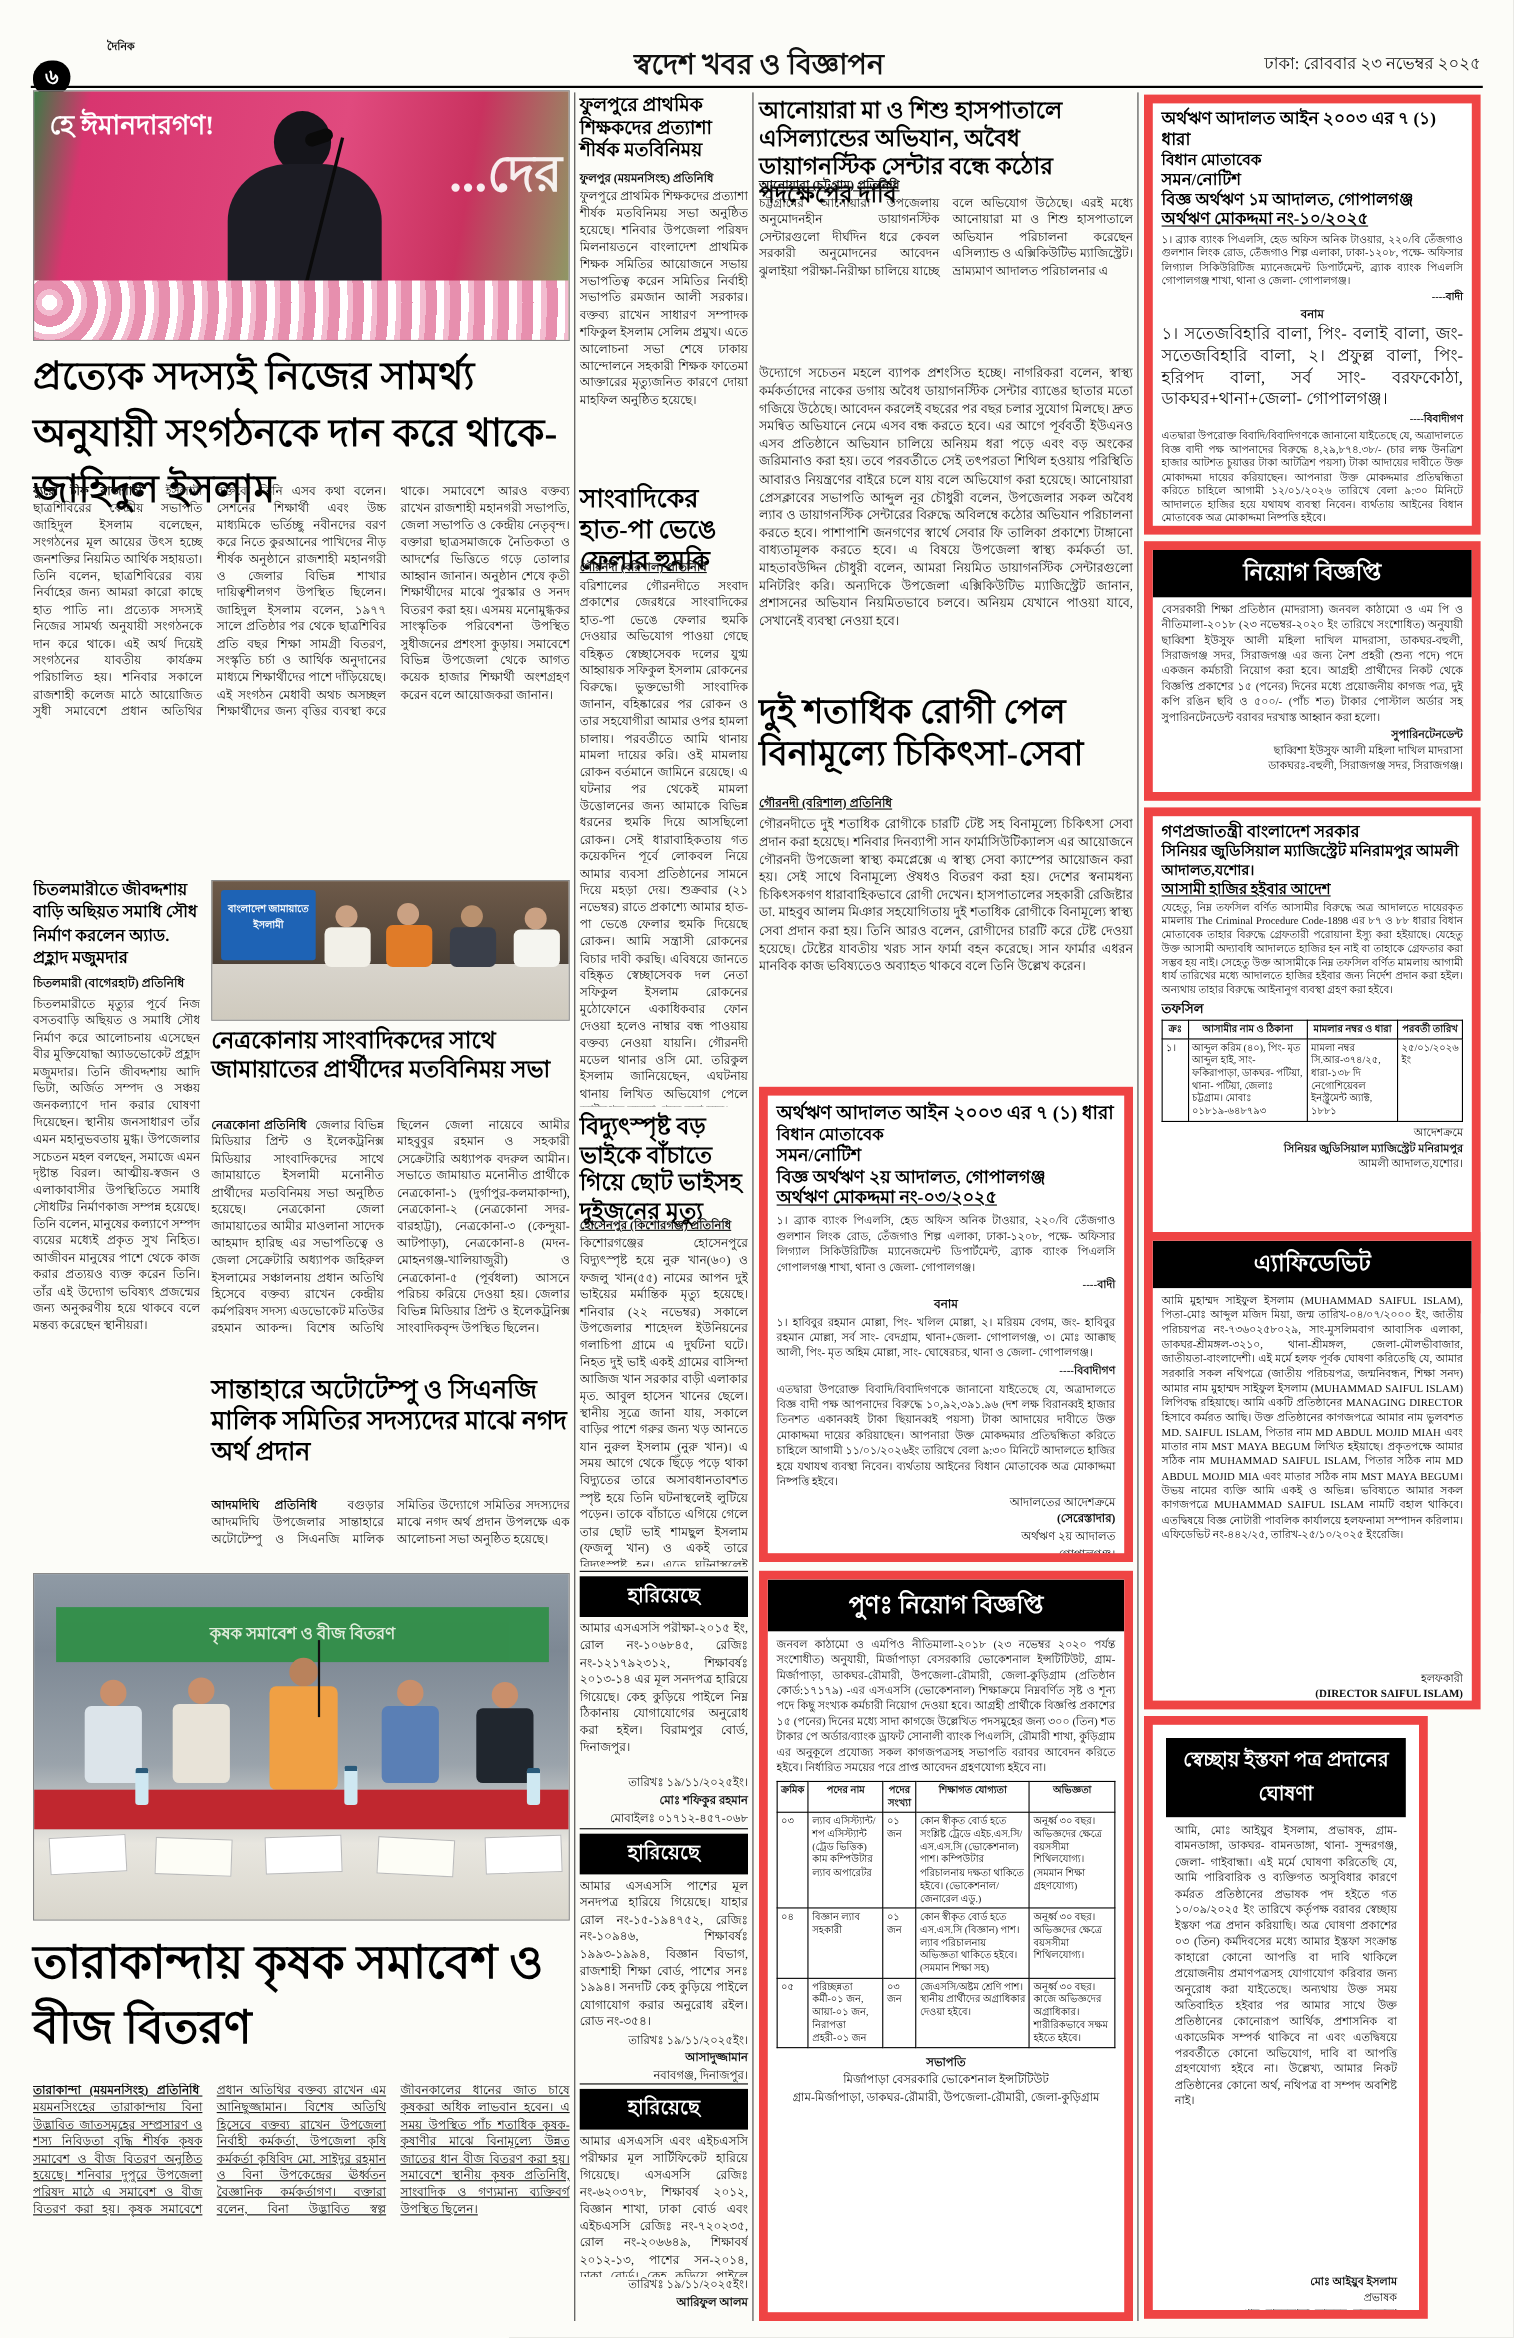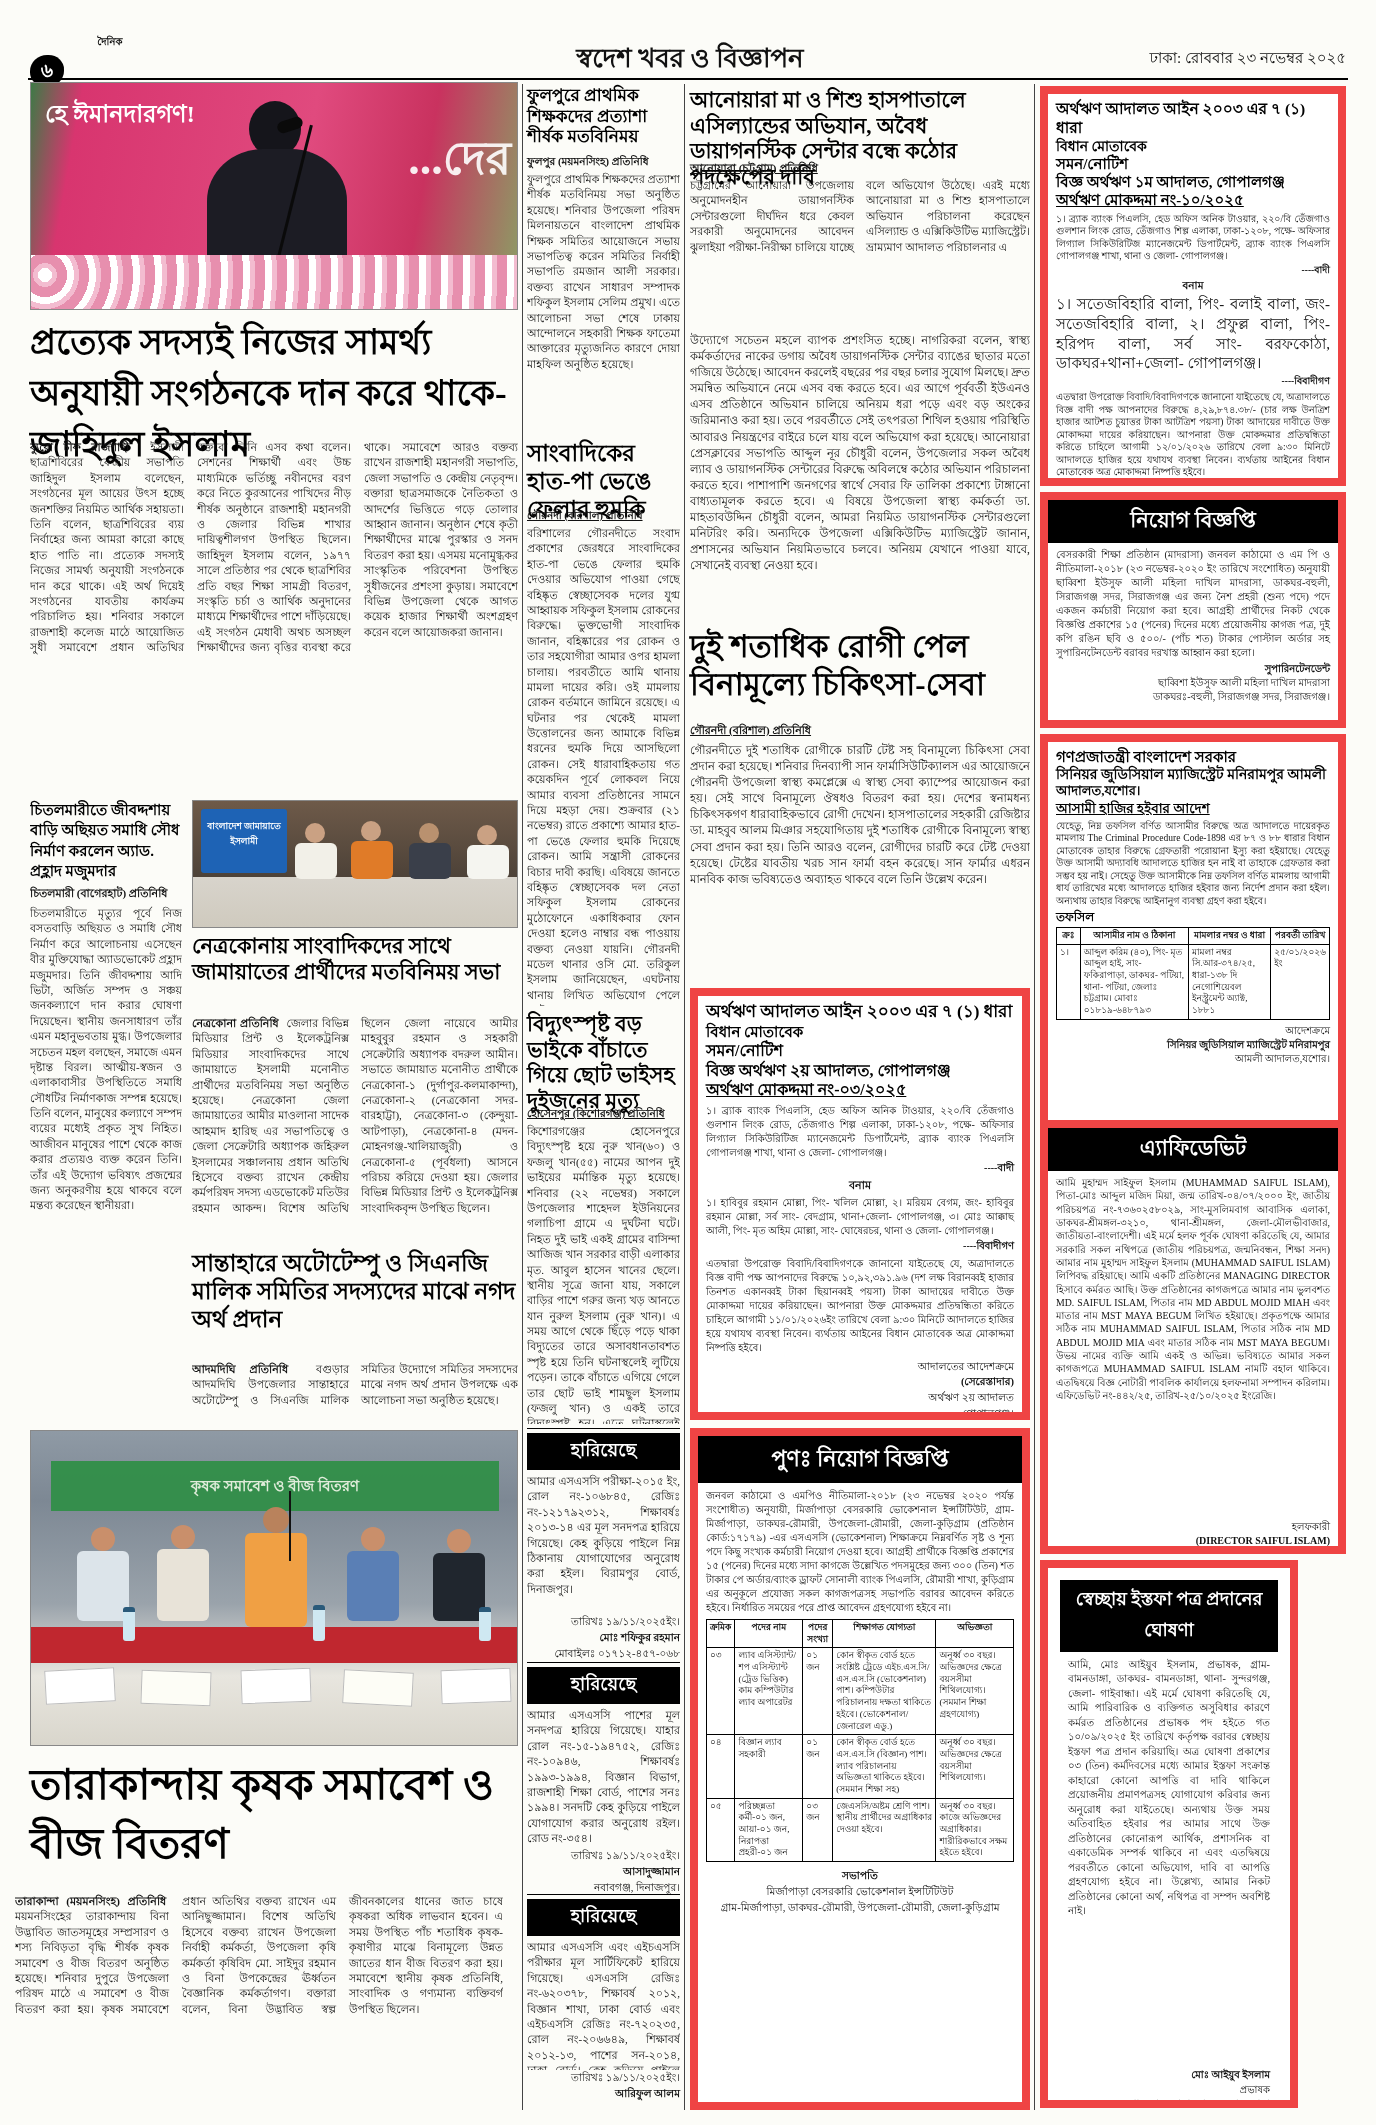--- a/index.html
+++ b/index.html
@@ -114,21 +114,21 @@
     <div class="abs" style="left:110px;top:240px;width:70px;height:34px;background:#fdfdf6;border:1px solid #bbb;transform:rotate(2deg);"></div>
     <div class="abs" style="left:210px;top:238px;width:70px;height:34px;background:#fff;border:1px solid #bbb;transform:rotate(-2deg);"></div>
     <div class="abs" style="left:312px;top:240px;width:70px;height:34px;background:#fdfdf6;border:1px solid #bbb;transform:rotate(3deg);"></div>
     <div class="abs" style="left:410px;top:238px;width:70px;height:34px;background:#fff;border:1px solid #bbb;transform:rotate(-2deg);"></div>
     <div class="abs" style="left:92px;top:176px;width:12px;height:34px;background:#cfe8f2;border-radius:3px;border-top:5px solid #2a5a7a;"></div>
     <div class="abs" style="left:282px;top:174px;width:12px;height:36px;background:#cfe8f2;border-radius:3px;border-top:5px solid #2a5a7a;"></div>
     <div class="abs" style="left:448px;top:176px;width:12px;height:34px;background:#cfe8f2;border-radius:3px;border-top:5px solid #2a5a7a;"></div>
   </div>
 
   <div class="abs hl" style="left:30px;top:1756px;width:488px;font-size:42px;line-height:1.4;">তারাকান্দায় কৃষক সমাবেশ ও বীজ বিতরণ</div>
-  <div class="abs bt c3 ov" style="left:15px;top:1894px;width:488px;height:214px;">
+  <div class="abs bt c3 ov" style="left:30px;top:1894px;width:488px;height:214px;text-decoration:underline;">
     <span class="byline">তারাকান্দা (ময়মনসিংহ) প্রতিনিধি</span>&nbsp;
     <span>ময়মনসিংহের তারাকান্দায় বিনা উদ্ভাবিত জাতসমূহের সম্প্রসারণ ও শস্য নিবিড়তা বৃদ্ধি শীর্ষক কৃষক সমাবেশ ও বীজ বিতরণ অনুষ্ঠিত হয়েছে। শনিবার দুপুরে উপজেলা পরিষদ মাঠে এ সমাবেশ ও বীজ বিতরণ করা হয়। কৃষক সমাবেশে প্রধান অতিথির বক্তব্য রাখেন এম আনিছুজ্জামান। বিশেষ অতিথি হিসেবে বক্তব্য রাখেন উপজেলা নির্বাহী কর্মকর্তা, উপজেলা কৃষি কর্মকর্তা কৃষিবিদ মো. সাইদুর রহমান ও বিনা উপকেন্দ্রের ঊর্ধ্বতন বৈজ্ঞানিক কর্মকর্তাগণ। বক্তারা বলেন, বিনা উদ্ভাবিত স্বল্প জীবনকালের ধানের জাত চাষে কৃষকরা অধিক লাভবান হবেন। এ সময় উপস্থিত পাঁচ শতাধিক কৃষক-কৃষাণীর মাঝে বিনামূল্যে উন্নত জাতের ধান বীজ বিতরণ করা হয়। সমাবেশে স্থানীয় কৃষক প্রতিনিধি, সাংবাদিক ও গণ্যমান্য ব্যক্তিবর্গ উপস্থিত ছিলেন।</span>
   </div>
 
   <div class="abs hl" style="left:527px;top:86px;width:153px;font-size:17px;">ফুলপুরে প্রাথমিক শিক্ষকদের প্রত্যাশা শীর্ষক মতবিনিময়</div>
   <div class="abs byline" style="left:527px;top:154px;width:153px;font-size:10.5px;">ফুলপুর (ময়মনসিংহ) প্রতিনিধি</div>
   <div class="abs bt ov" style="left:527px;top:172px;width:153px;height:262px;">ফুলপুরে প্রাথমিক শিক্ষকদের প্রত্যাশা শীর্ষক মতবিনিময় সভা অনুষ্ঠিত হয়েছে। শনিবার উপজেলা পরিষদ মিলনায়তনে বাংলাদেশ প্রাথমিক শিক্ষক সমিতির আয়োজনে সভায় সভাপতিত্ব করেন সমিতির নির্বাহী সভাপতি রমজান আলী সরকার। বক্তব্য রাখেন সাধারণ সম্পাদক শফিকুল ইসলাম সেলিম প্রমুখ। এতে আলোচনা সভা শেষে ঢাকায় আন্দোলনে সহকারী শিক্ষক ফাতেমা আক্তারের মৃত্যুজনিত কারণে দোয়া মাহফিল অনুষ্ঠিত হয়েছে।</div>
 
   <div class="abs hl" style="left:527px;top:440px;width:153px;font-size:23px;">সাংবাদিকের হাত-পা ভেঙে ফেলার হুমকি</div>
   <div class="abs byline byline-u" style="left:527px;top:508px;width:153px;font-size:10.5px;">গৌরনদী (বরিশাল) প্রতিনিধি</div>

